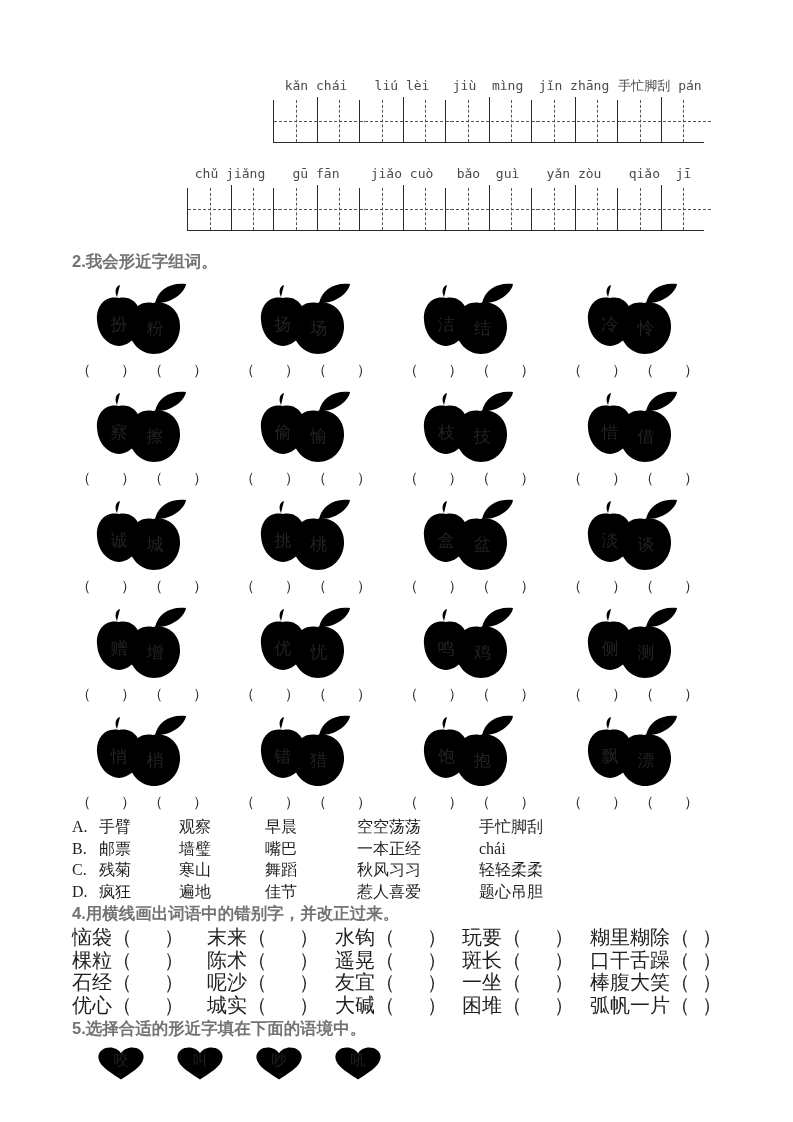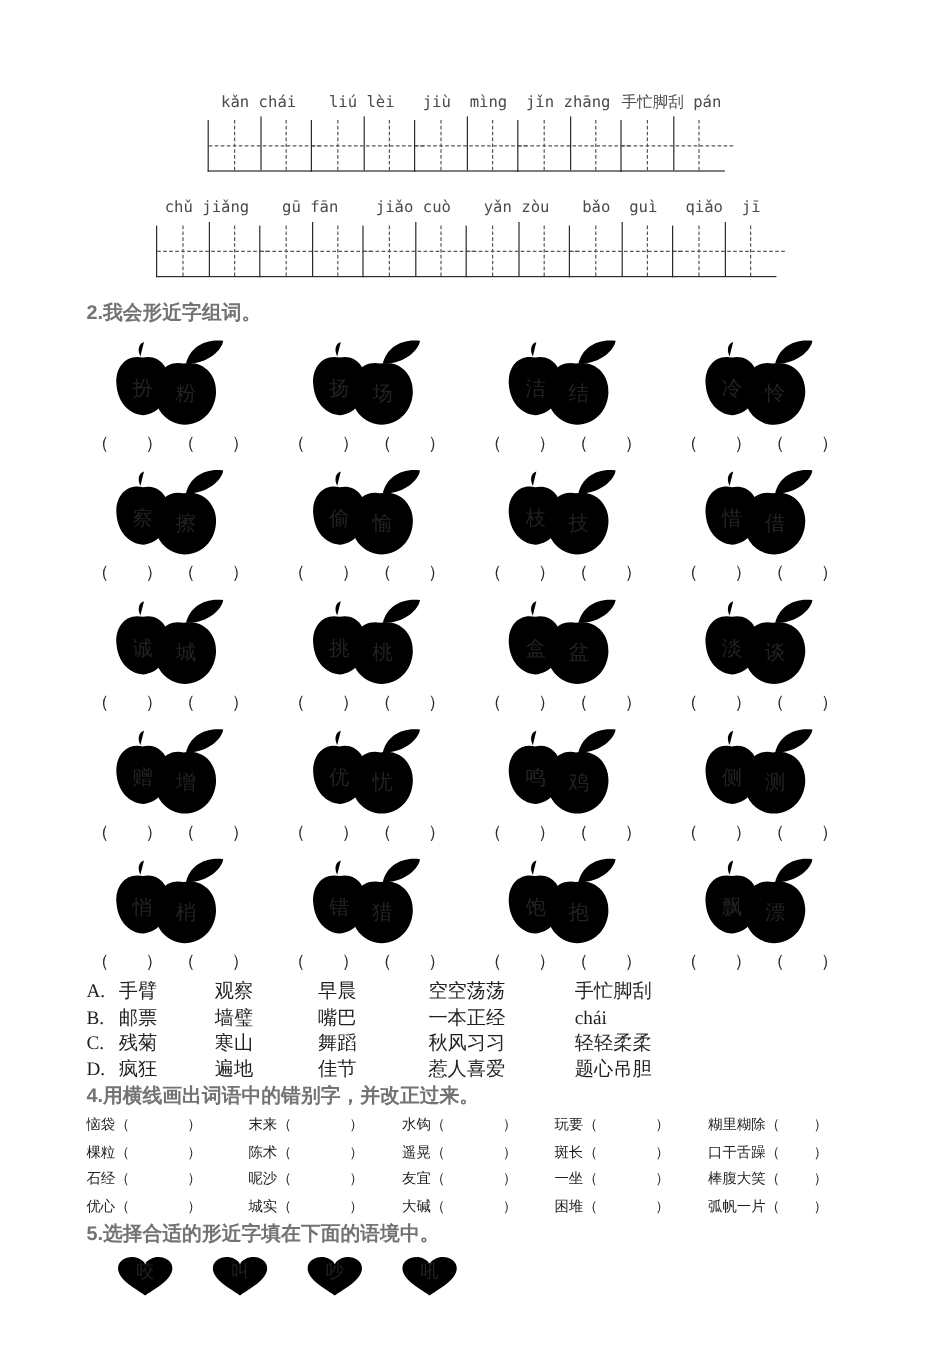--- a/index.html
+++ b/index.html
@@ -4,21 +4,21 @@
 <style>
   html,body{margin:0;padding:0;}
   body{
     width:793px;height:1122px;background:#ffffff;
     font-family:"Liberation Serif","DejaVu Serif",serif;
     color:#1f1f1f;overflow:hidden;
   }
   .page{padding:78px 72px 0 72px;box-sizing:border-box;width:793px;height:1122px;}
 
   
-  .py-row{display:flex;justify-content:center;width:631px;}
+  .py-row{display:flex;justify-content:flex-end;width:631px;}
   .py-row.second{margin-top:23px;}
   .py-col{width:86px;display:flex;flex-direction:column;}
   .py-label{
     font-family:"DejaVu Sans Mono",monospace;font-size:13px;color:#4a4a4a;
     text-align:center;line-height:16px;margin-bottom:6px;white-space:pre;
   }
   .grid2{position:relative;width:86px;height:42px;
     border-left:1.2px solid #2a2a2a;border-bottom:1.2px solid #2a2a2a;}
   .grid2 i{position:absolute;display:block;}
   .grid2 .vm{left:50%;top:-3px;bottom:0;width:0;border-left:1.2px solid #2a2a2a;}
@@ -46,21 +46,21 @@
   .blank{display:inline-flex;justify-content:space-between;width:60px;
          font-size:15px;color:#2b2b2b;line-height:18px;}
   .blank i,.pb i{font-style:normal;}
 
   
   .opts{margin-top:5px;font-size:16px;}
   .opt-row{display:grid;grid-template-columns:27px 80px 86px 92px 122px auto;line-height:21.5px;}
   .opt-row span{white-space:nowrap;}
 
   
-  .q4rows{margin-top:3px;font-size:12px;}
+  .q4rows{margin-top:3px;font-size:20px;}
   .q4-row{display:grid;grid-template-columns:135px 128px 127px 128px auto;line-height:22.5px;}
   .cell{white-space:nowrap;display:flex;align-items:baseline;}
   .pb{display:inline-flex;justify-content:space-between;width:72px;color:#2b2b2b;}
   .cell.wide .pb{width:52px;}
 
   
   .hearts{display:flex;gap:25px;margin:7px 0 0 22px;}
   .heart{position:relative;width:54px;height:36px;}
   .heart svg{position:absolute;left:0;top:0;}
   .hchar{position:absolute;left:50%;top:42%;transform:translate(-50%,-50%);
@@ -155,30 +155,30 @@
       <div class="py-col">
         <div class="py-label">jiǎo cuò</div>
         <div class="grid2">
             <i class="vd v25"></i>
             <i class="vd v75"></i>
             <i class="vm"></i>
             <i class="hd"></i>
           </div>
       </div>
       <div class="py-col">
+        <div class="py-label">bǎo  guì</div>
+        <div class="grid2">
+            <i class="vd v25"></i>
+            <i class="vd v75"></i>
+            <i class="vm"></i>
+            <i class="hd"></i>
+          </div>
+      </div>
+      <div class="py-col">
         <div class="py-label">yǎn zòu</div>
-        <div class="grid2">
-            <i class="vd v25"></i>
-            <i class="vd v75"></i>
-            <i class="vm"></i>
-            <i class="hd"></i>
-          </div>
-      </div>
-      <div class="py-col">
-        <div class="py-label">bǎo  guì</div>
         <div class="grid2">
             <i class="vd v25"></i>
             <i class="vd v75"></i>
             <i class="vm"></i>
             <i class="hd"></i>
           </div>
       </div>
       <div class="py-col">
         <div class="py-label">qiǎo  jī</div>
         <div class="grid2">

